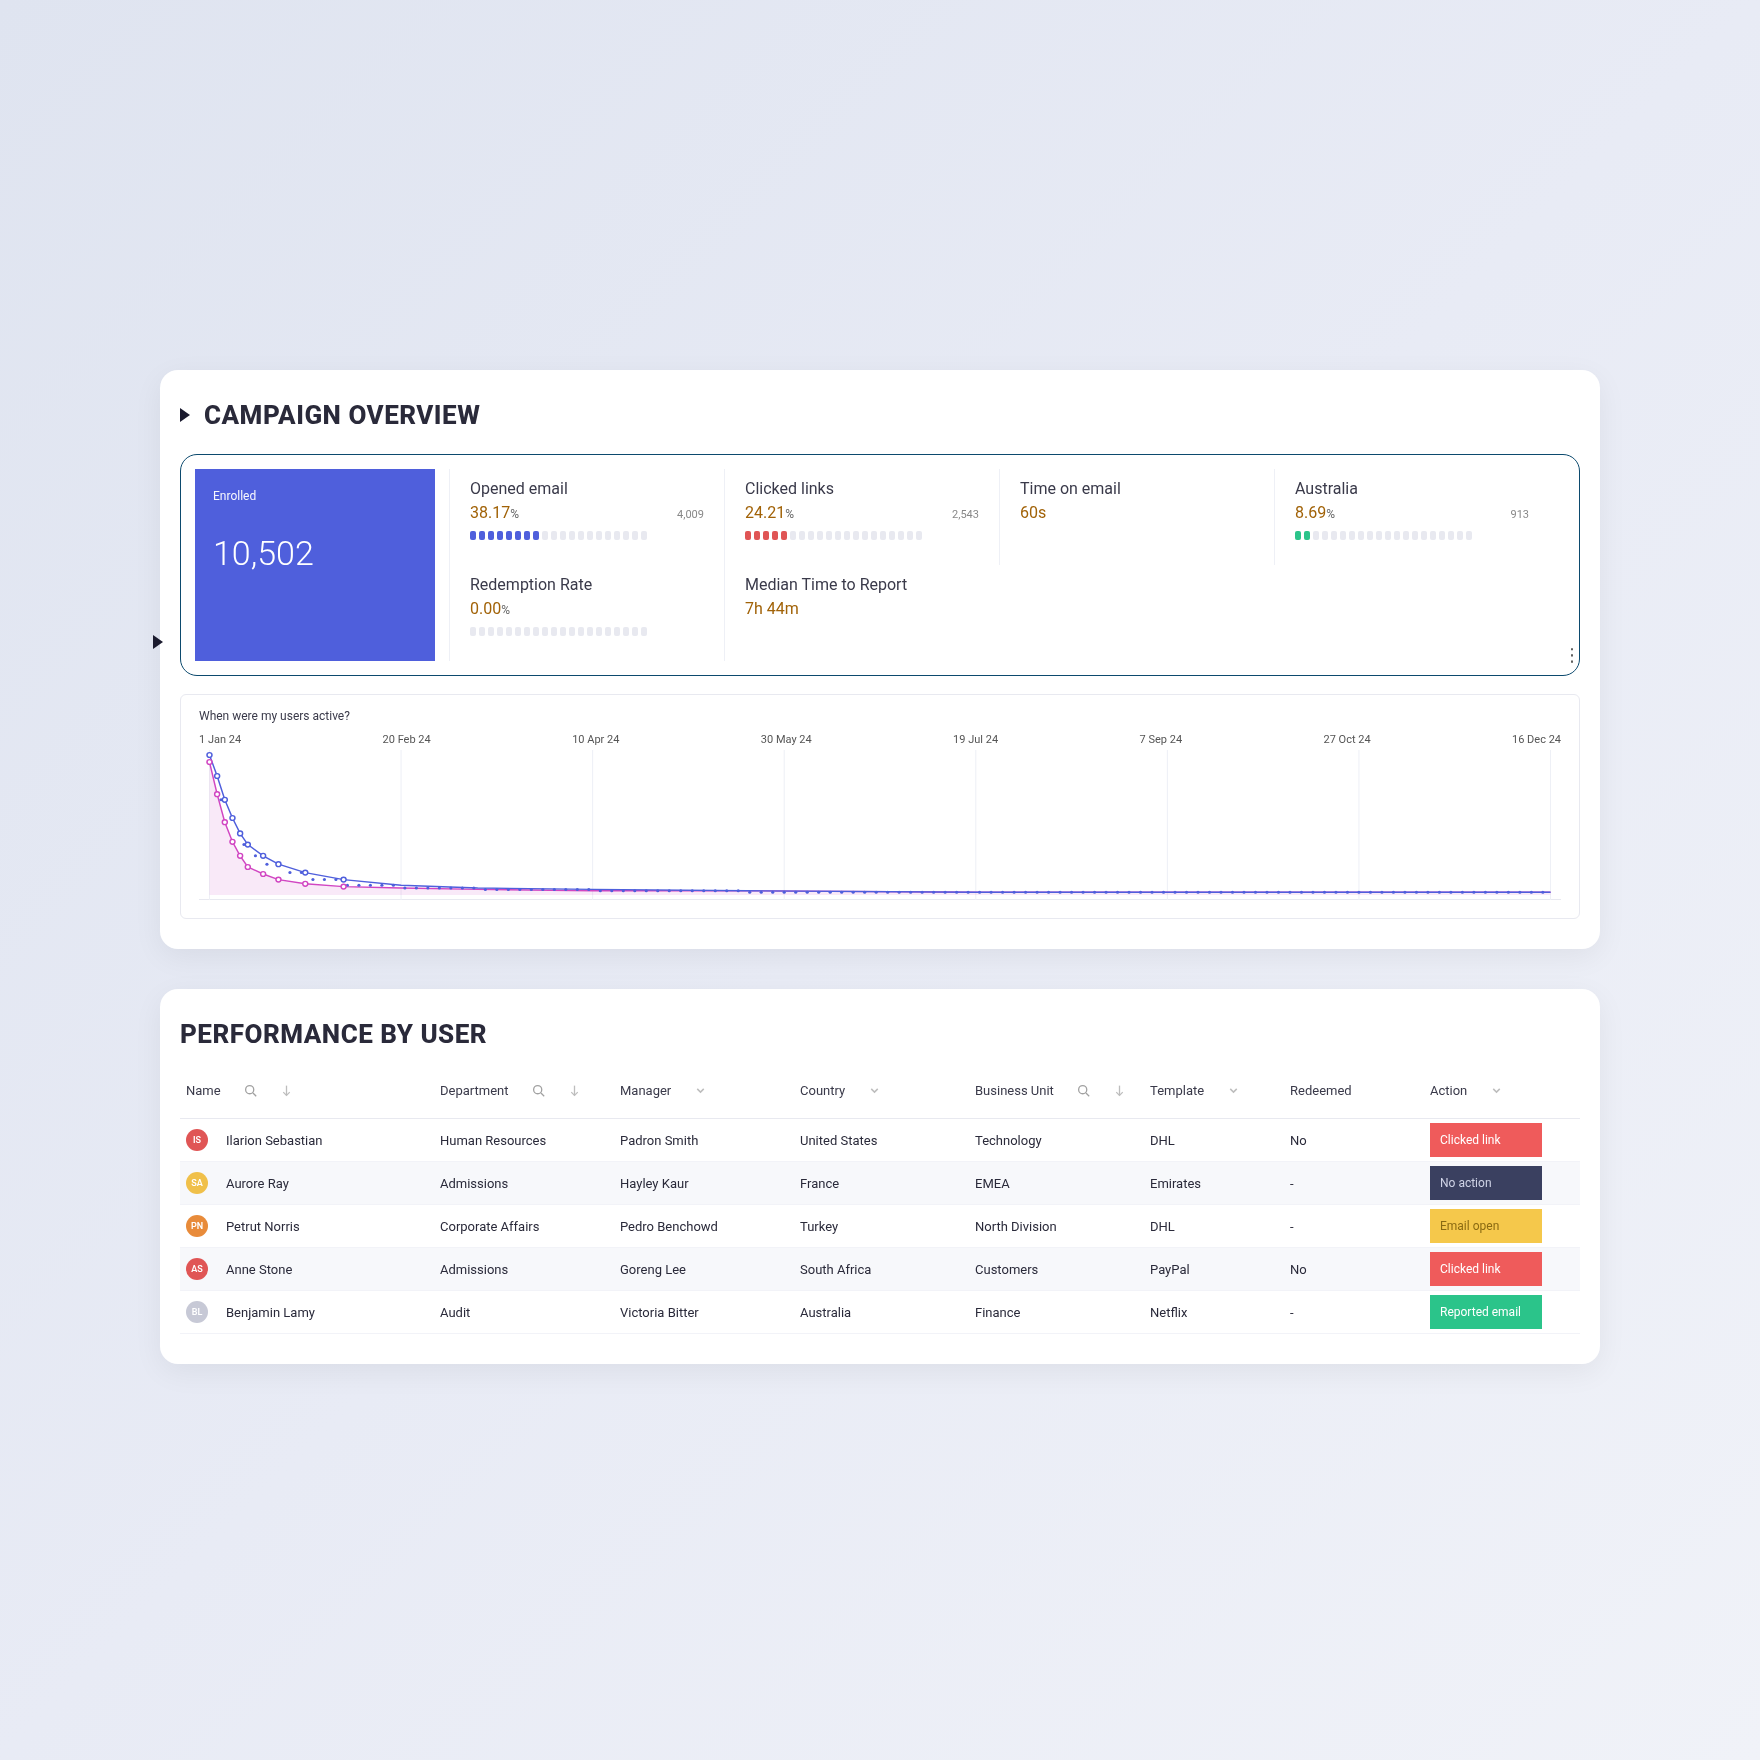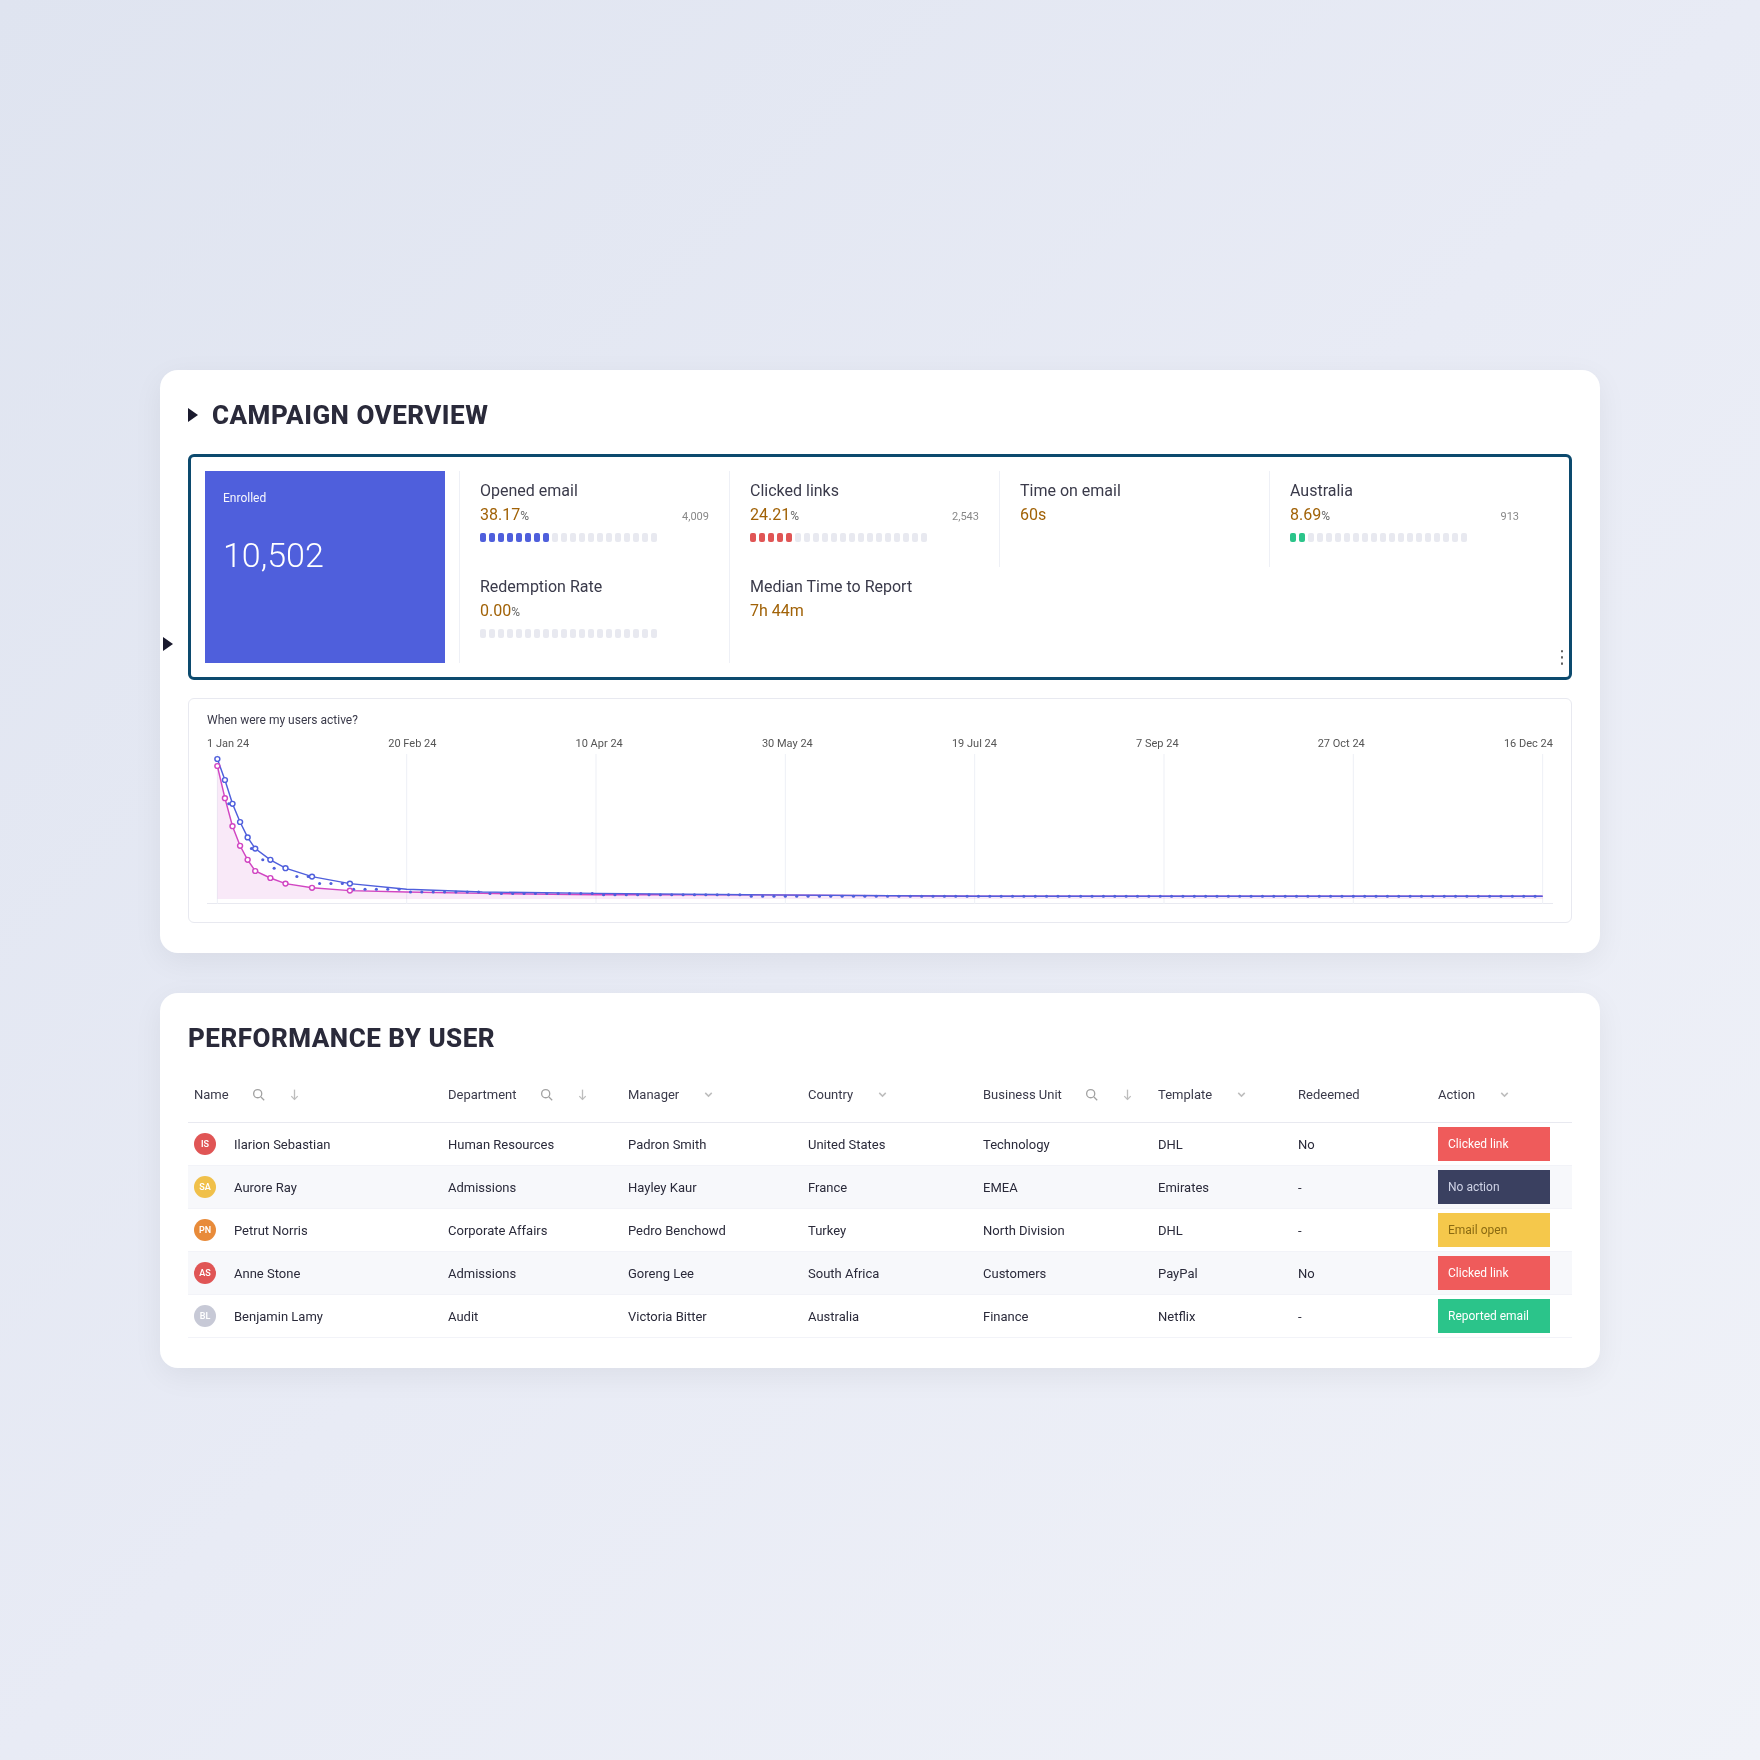--- a/index.html
+++ b/index.html
@@ -1,20 +1,20 @@
 <!DOCTYPE html>
 <html><head>
 <meta charset="utf-8">
 <style>
 *{box-sizing:border-box;margin:0;padding:0;font-family:-apple-system,BlinkMacSystemFont,"Segoe UI",Roboto,sans-serif}
 body{background:linear-gradient(135deg,#dfe4f0 0%,#e8ebf5 50%,#f0f2f8 100%);width:1760px;height:1760px;padding:370px 160px 0;color:#2a2a3a}
-.card{background:#fff;border-radius:18px;padding:30px 28px;margin-bottom:40px;box-shadow:0 8px 30px rgba(0,0,0,.06)}
+.card{background:#fff;border-radius:18px;padding:30px 20px;margin-bottom:40px;box-shadow:0 8px 30px rgba(0,0,0,.06)}
 .head{display:flex;align-items:center;gap:14px;font-weight:800;font-size:26px;letter-spacing:.5px;margin-bottom:24px}
 .tri{width:0;height:0;border-top:7px solid transparent;border-bottom:7px solid transparent;border-left:10px solid #1a1a2e}
-.stats{display:flex;border:3px solid #0c4a6e;border-radius:6px;position:relative}
+.stats{display:flex;border:1px solid #0c4a6e;border-radius:17px;position:relative}
 .side-arrow{position:absolute;left:-28px;top:180px;width:0;height:0;border-top:7px solid transparent;border-bottom:7px solid transparent;border-left:10px solid #1a1a2e}
 .enrolled{background:#4f5fdc;width:240px;min-height:192px;margin:14px;color:#fff;padding:20px 18px}
 .enrolled .l{font-size:12px;opacity:.95;margin-bottom:30px}
 .enrolled .v{font-size:34px;font-weight:300}
 .mets{flex:1;display:grid;grid-template-columns:repeat(4,1fr);padding:14px 14px 14px 0}
 .met{padding:10px 20px;border-left:1px solid #eef0f6}
 .met .l{font-size:16px;color:#3a3a4a;margin-bottom:5px}
 .row1{display:flex;align-items:baseline;justify-content:space-between}
 .met .v{font-size:16px;font-weight:400;color:#a16207}
 .met .pc{font-size:12px;color:#666}

